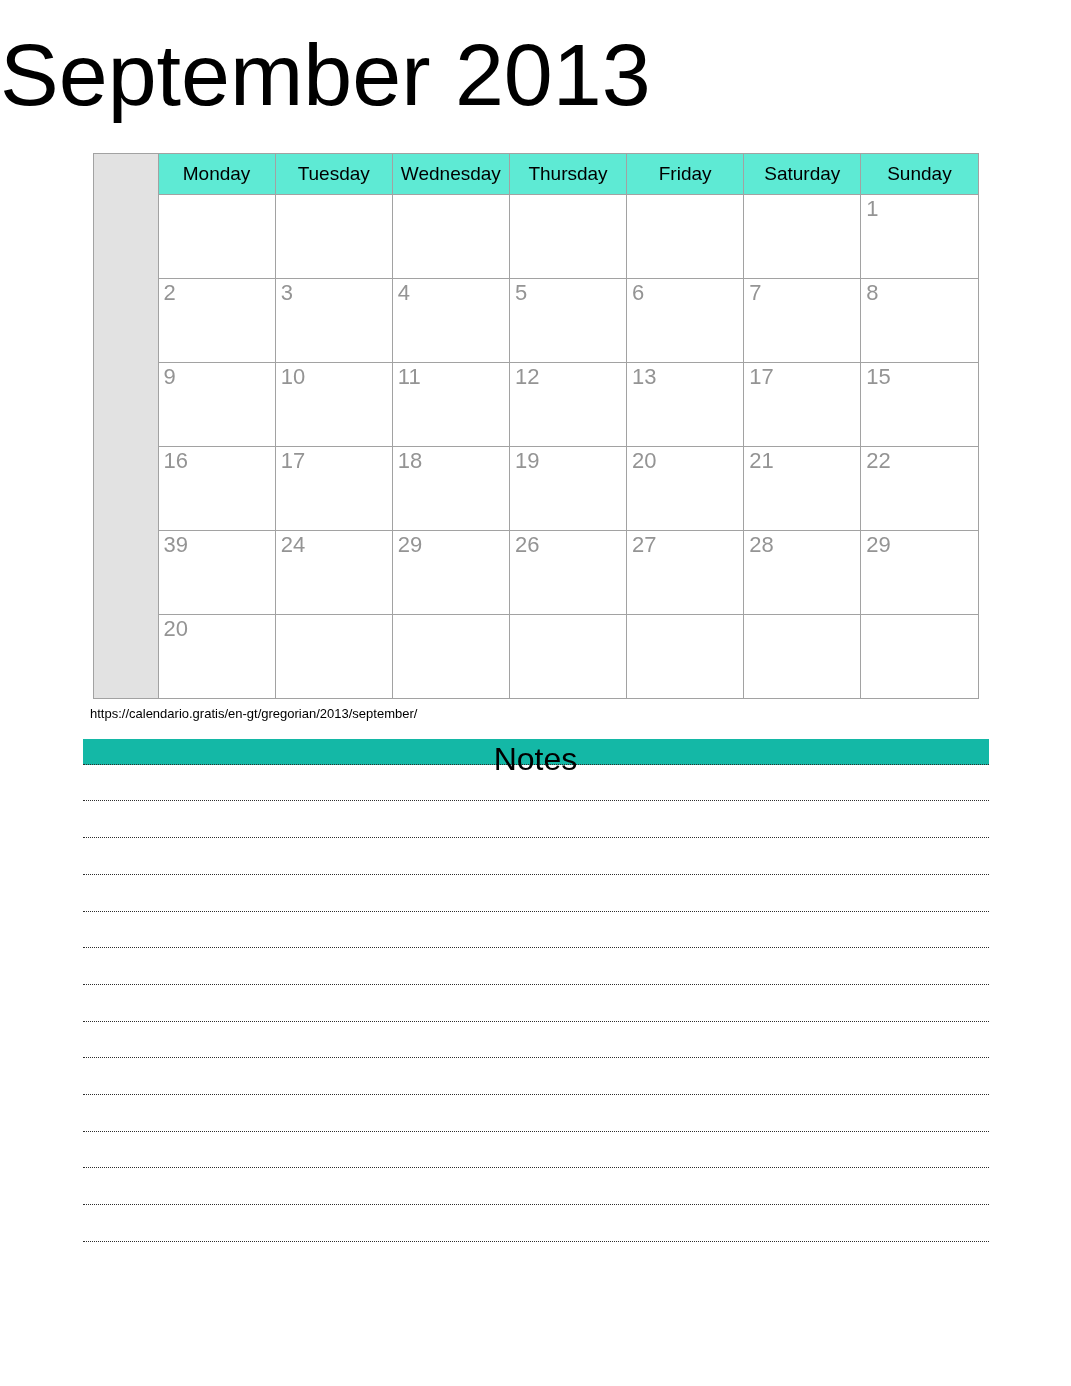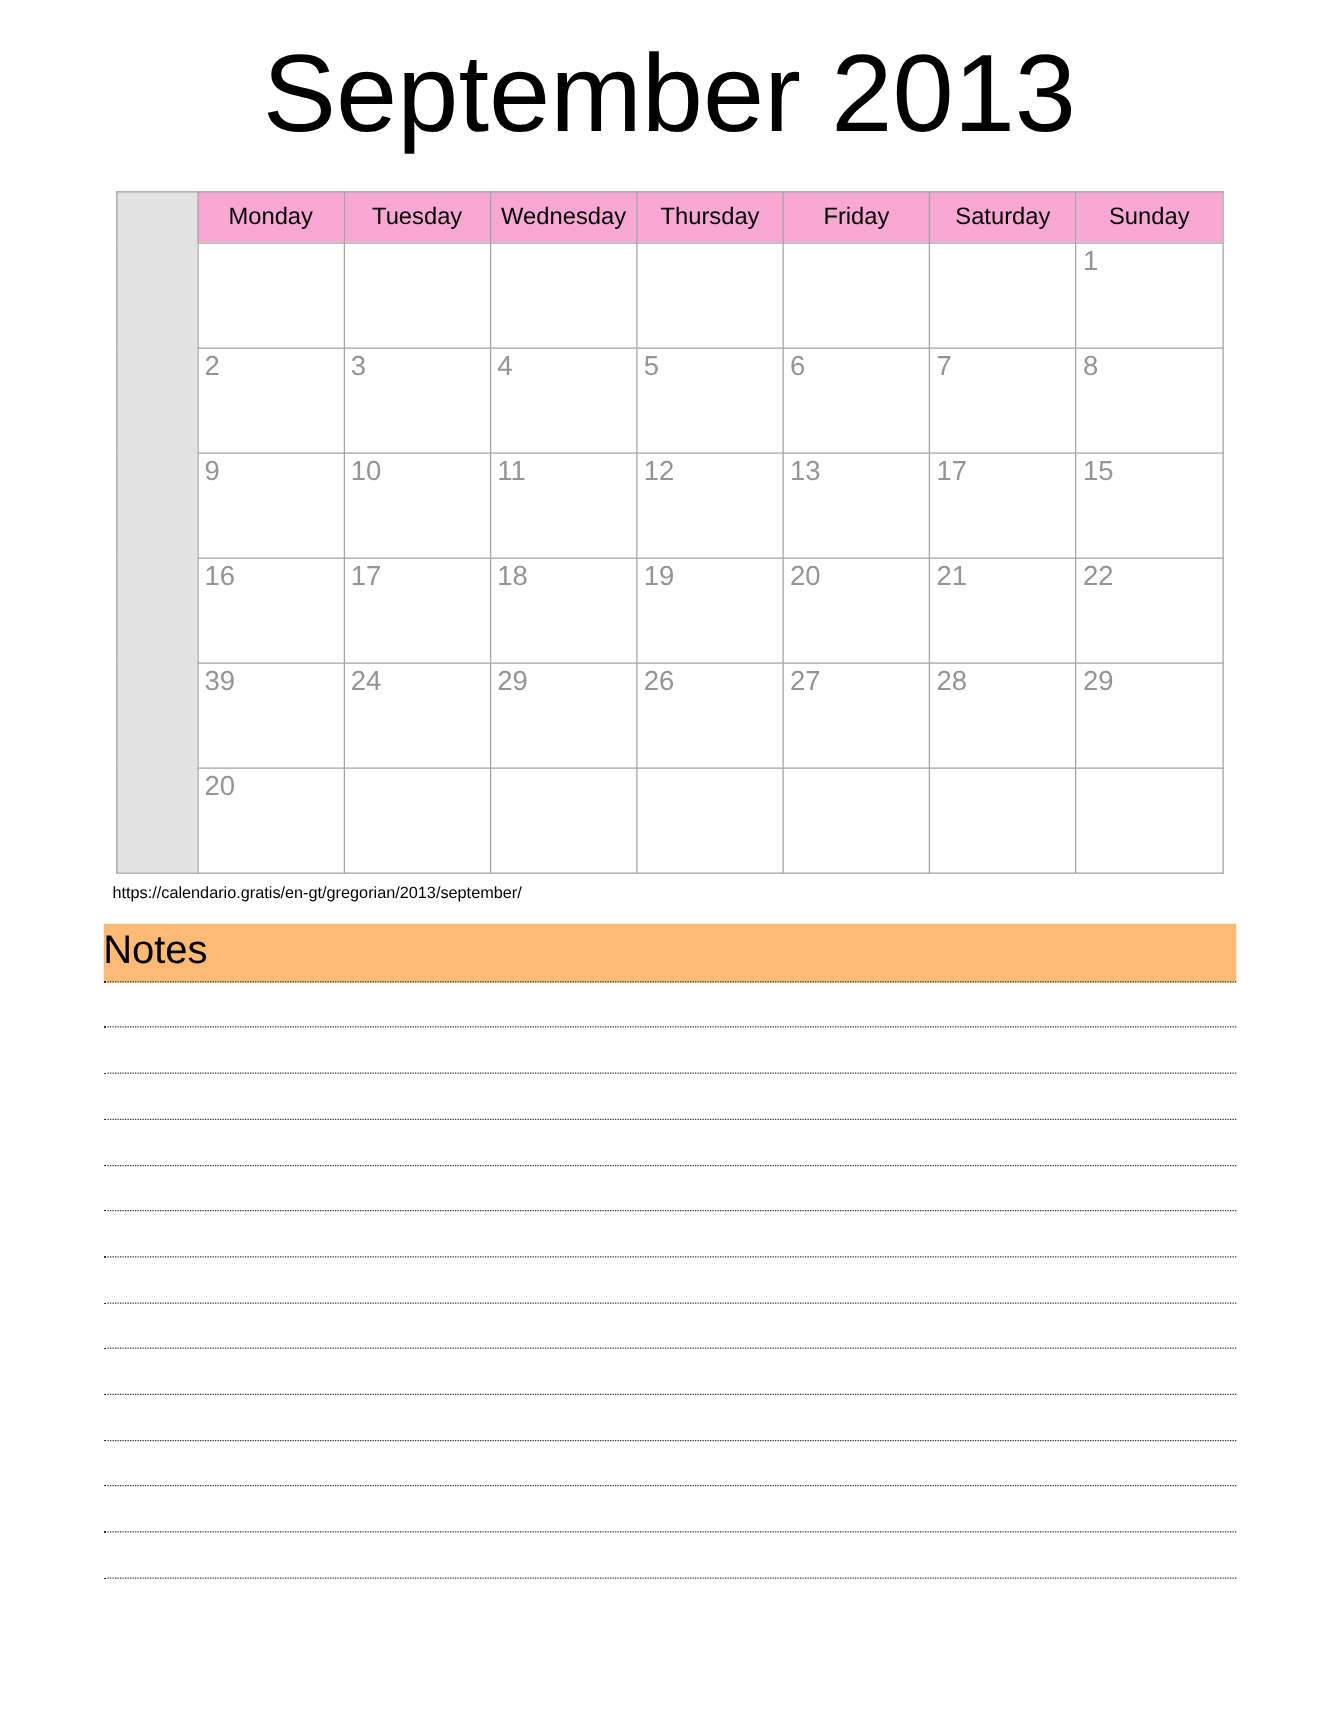--- a/index.html
+++ b/index.html
@@ -13,42 +13,42 @@
     width: 1071px;
     height: 1386px;
     background: #ffffff;
     overflow: hidden;
   }
   .page-title {
     margin: 26px 0 0 0;
     font-size: 88px;
     font-weight: normal;
     line-height: 1.12;
-    text-align: center;
+    text-align: left;
     color: #000000;
     letter-spacing: 0px;
   }
   .cal-wrap {
     width: 886px;
     margin: 28px auto 0 auto;
   }
   table.calendar {
     border-collapse: collapse;
     table-layout: fixed;
     width: 886px;
   }
   table.calendar td, table.calendar th {
     border: 1px solid #a2a2a2;
     padding: 0;
   }
   table.calendar col.week-col { width: 65px; }
   tr.header-row { height: 41px; }
   tr.week-row { height: 84px; }
   th.weekday {
-    background: #f9a8d4;
+    background: #5eead4;
     font-weight: normal;
     font-size: 19px;
     color: #000000;
     text-align: center;
     vertical-align: middle;
   }
   td.corner {
     background: #e2e2e2;
   }
   td.day {
@@ -67,23 +67,24 @@
     margin: 7px 0 0 90px;
     font-size: 13px;
     color: #000000;
     line-height: 1.25;
   }
   .notes-section {
     width: 906px;
     margin: 17px auto 0 auto;
   }
   .notes-header {
-    height: 47px;
-    background: #fdba74;
+    height: 26px;
+    background: #14b8a6;
     border-bottom: 1px dotted #2e2e2e;
+    text-align: center;
     box-sizing: border-box;
   }
   .notes-header .notes-label {
     font-size: 32px;
     font-weight: normal;
     color: #000000;
     line-height: 40px;
   }
   .note-line {
     height: 35.7px;

